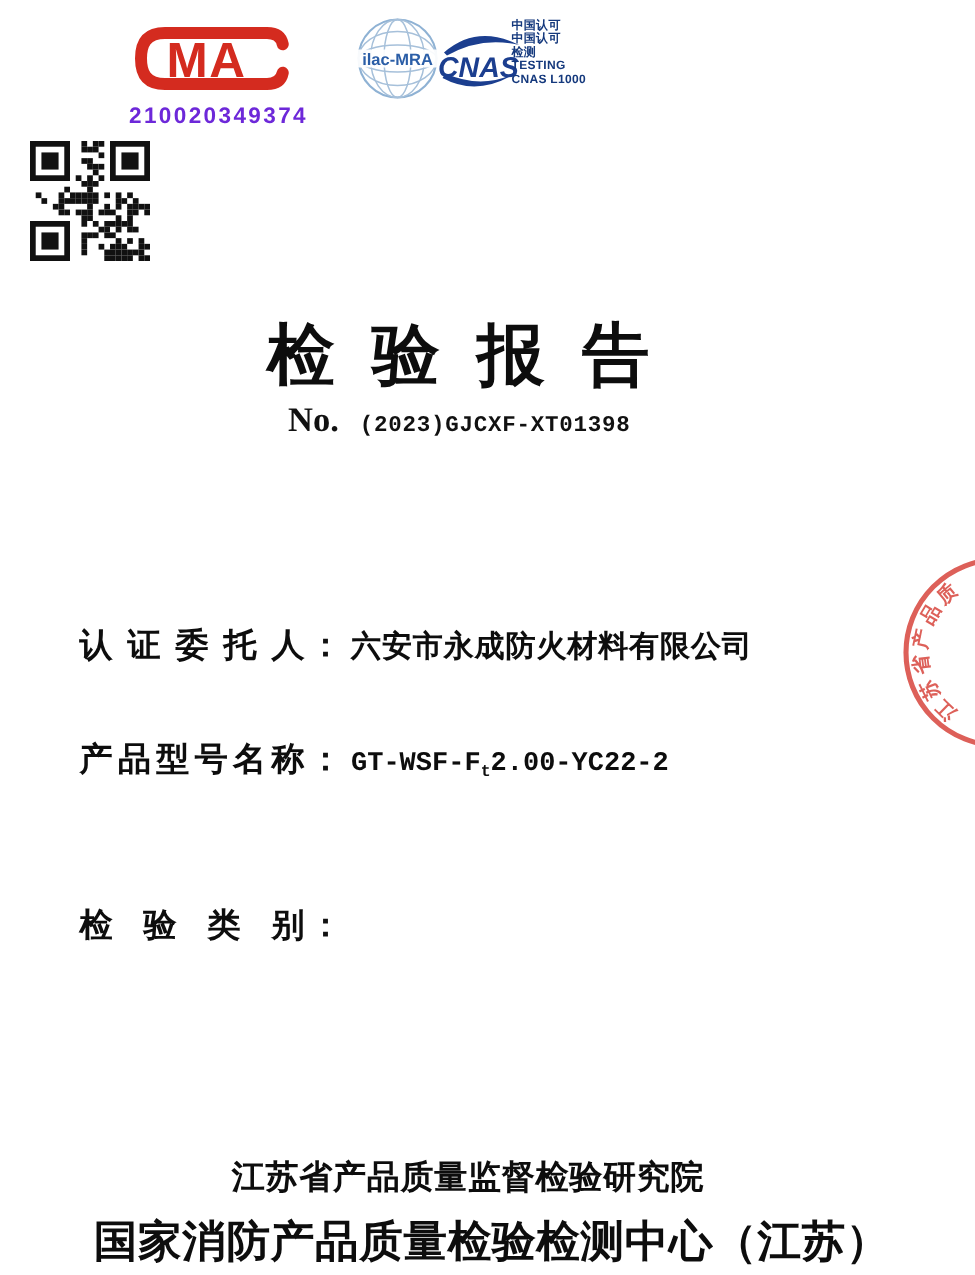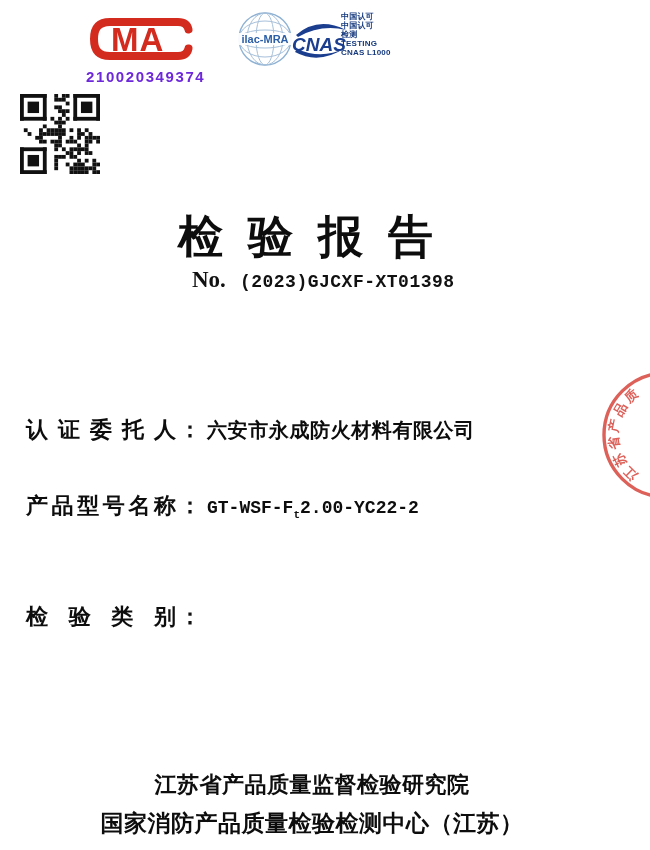--- a/index.html
+++ b/index.html
@@ -25,24 +25,24 @@
   
   .doc-title{
     position:absolute;left:162px;top:207px;
     font-family:"Liberation Serif","DejaVu Serif",serif;
     font-size:45px;font-weight:700;letter-spacing:25px;white-space:nowrap;color:#0d0d0d;margin-left:16px;
   }
   .no-line{position:absolute;left:192px;top:267px;display:flex;align-items:baseline;}
   .no-label{font-family:"Liberation Serif","DejaVu Serif",serif;font-weight:700;font-size:23px;}
   .no-value{
     font-family:"Liberation Mono","DejaVu Sans Mono",monospace;
-    font-size:18px;margin-left:14px;letter-spacing:0.5px;font-weight:600;
-  }
-  
-  .field-row{position:absolute;left:26px;display:flex;align-items:baseline;white-space:nowrap;}
+    font-size:15px;margin-left:14px;letter-spacing:0.5px;font-weight:600;
+  }
+  
+  .field-row{position:absolute;left:53px;display:flex;align-items:baseline;white-space:nowrap;}
   .field-label{
     display:inline-block;width:150px;font-size:22px;font-weight:700;
     text-align:justify;text-align-last:justify;color:#0d0d0d;
   }
   .field-colon{font-size:22px;font-weight:700;margin:0 6px 0 3px;}
   .cn-value{font-size:20px;font-weight:700;letter-spacing:0.6px;color:#0d0d0d;text-align:right;}
   .model-value{
     font-family:"Liberation Mono","DejaVu Sans Mono",monospace;
     font-size:18px;font-weight:700;letter-spacing:0;color:#0d0d0d;
   }
@@ -50,21 +50,21 @@
   .row1{top:415px}.row2{top:491px}.row2b{top:523px;left:193px}.row3{top:602px}
   
   .stamp{position:absolute;left:590px;top:371px;width:60px;height:132px;}
   
   .footer-line{
     position:absolute;left:0;width:624px;text-align:center;
     font-family:"Liberation Serif","DejaVu Serif",serif;font-weight:700;color:#0d0d0d;
     white-space:nowrap;
   }
   .footer-1{top:770px;font-size:22px;letter-spacing:0.5px;}
-  .footer-2{top:808px;font-size:23px;letter-spacing:0.5px;}
+  .footer-2{top:808px;font-size:29px;letter-spacing:0.5px;padding-left:16px;}
 </style>
 </head>
 <body>
 
 <div class="page">
 
   <div class="cma-block">
     <svg width="108" height="48" viewBox="0 0 108 48">
       <path d="M 92 7 H 24 C 11 7 8 15 8 24 C 8 33 11 41 24 41 H 92 C 98 41 101.5 38.5 102.5 33.5
                M 92 7 C 98 7 101.5 9.5 102.5 14.5" fill="none" stroke="#d42b1f" stroke-width="8" stroke-linecap="round"></path>

